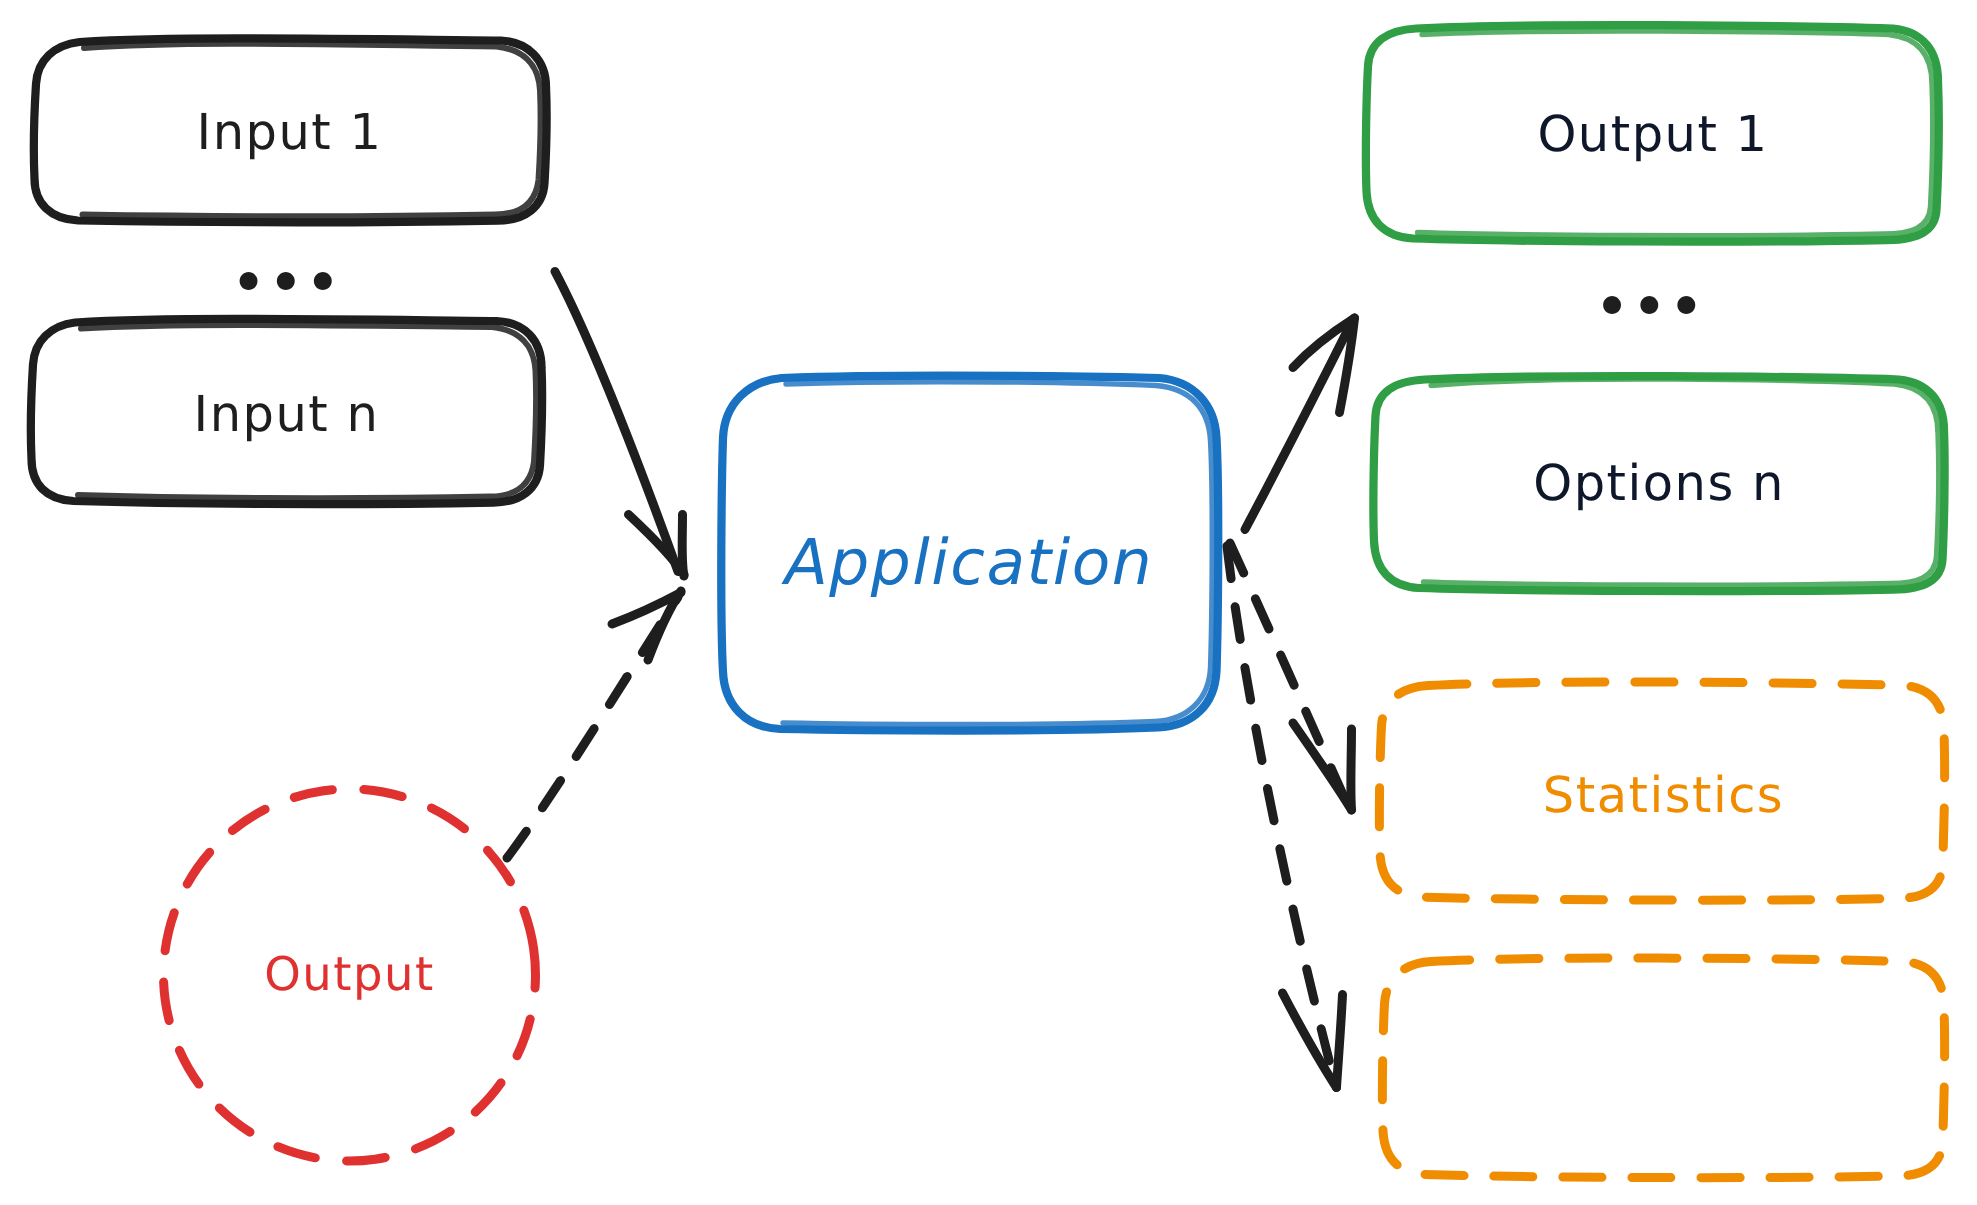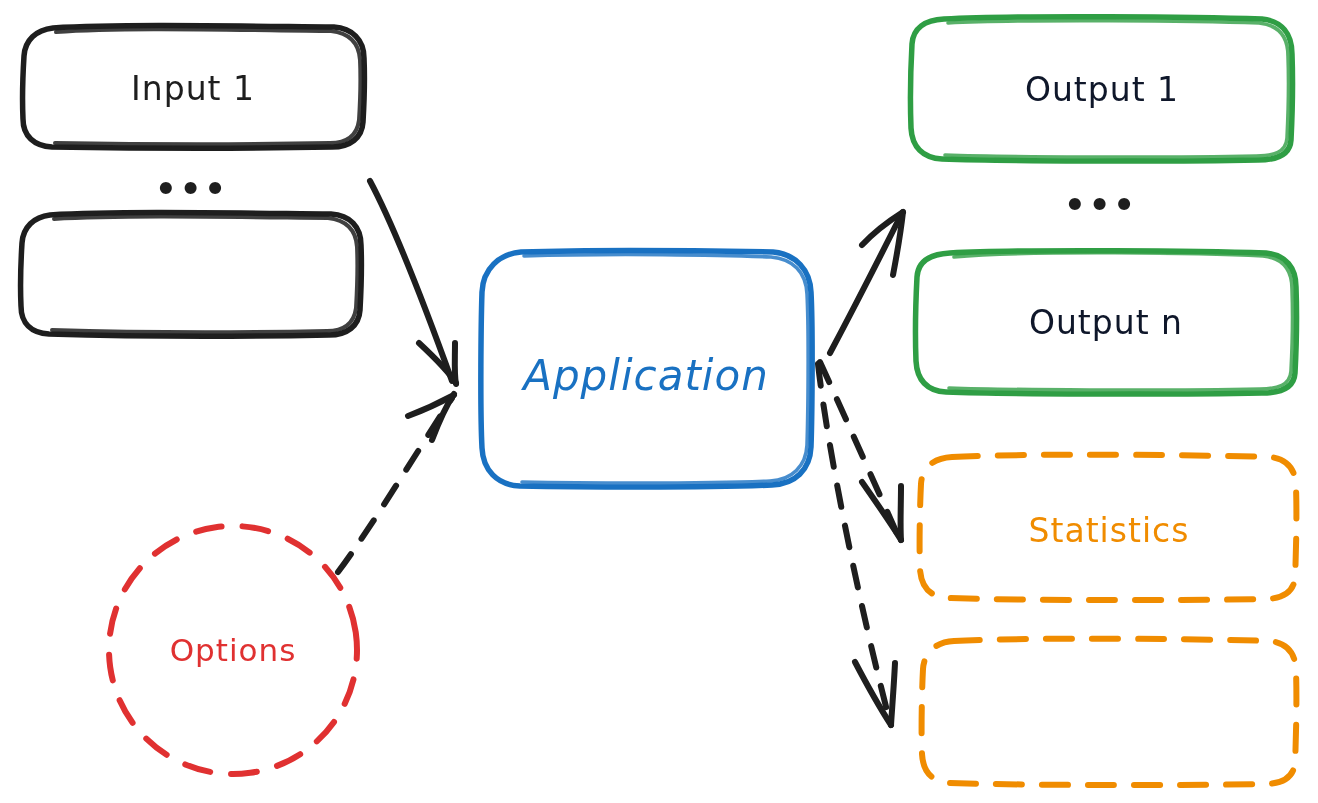--- a/index.html
+++ b/index.html
@@ -154,27 +154,28 @@
       <path d="M818 364 C 828 452, 860 608, 890 722" stroke-dasharray="22 19"></path>
       <path d="M855 662 C 866 683, 880 708, 891 725"></path>
       <path d="M895 663 C 894 684, 892 709, 891 725"></path>
     </g>
   </svg>
 
   <div class="node-label label-input" style="left:193px; top:88px;">Input 1</div>
 
   <div class="ellipsis-label" style="left:192px; top:189px;">•••</div>
 
+  <div class="node-label label-input" style="left:191px; top:276px;">Input n</div>
 
   <div class="node-label label-app" style="left:646px; top:375px;">Application</div>
 
-  <div class="node-label label-options" style="left:233px; top:650px;">Options</div>
+  <div class="node-label label-options" style="left:233px; top:650px;">Output</div>
 
   <div class="node-label label-output" style="left:1102px; top:89px;">Output 1</div>
 
   <div class="ellipsis-label" style="left:1101px; top:205px;">•••</div>
 
-  <div class="node-label label-output" style="left:1106px; top:322px;">Output n</div>
+  <div class="node-label label-output" style="left:1106px; top:322px;">Options n</div>
 
   <div class="node-label label-dashed" style="left:1109px; top:530px;">Statistics</div>
 
 
 </div>
 
 </body></html>

